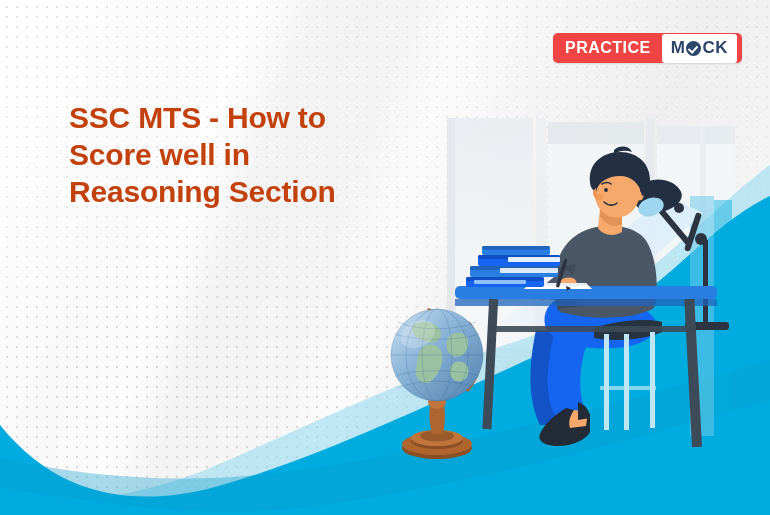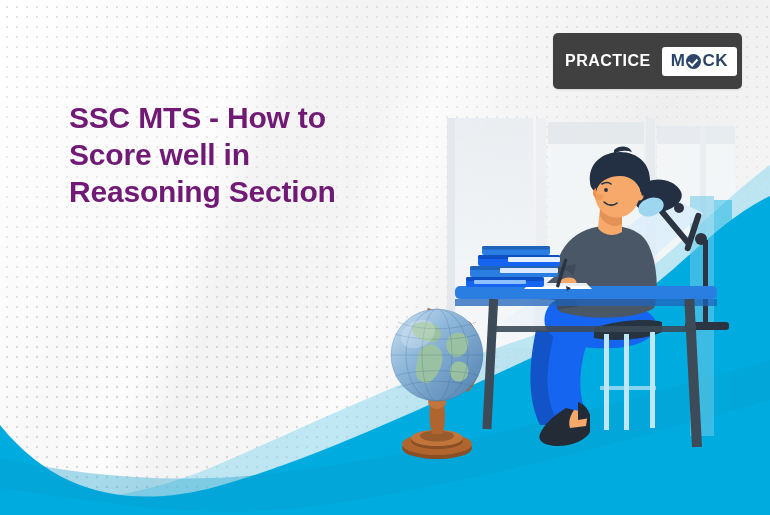--- a/index.html
+++ b/index.html
@@ -46,33 +46,33 @@
     background-image:radial-gradient(circle at center, #dcdcdc 1.15px, rgba(220,220,220,0) 1.45px);
     background-size:10px 10px;
     background-position:2px 2px;
     -webkit-mask-image:linear-gradient(180deg, rgba(0,0,0,.85) 0%, rgba(0,0,0,.45) 30%, rgba(0,0,0,0) 58%);
             mask-image:linear-gradient(180deg, rgba(0,0,0,.85) 0%, rgba(0,0,0,.45) 30%, rgba(0,0,0,0) 58%);
   }
 
   
   #headline{
     position:absolute;left:69px;top:99px;width:400px;
-    color:#701a75;
+    color:#c2410c;
     font-size:30px;
     font-weight:bold;
     line-height:37px;
     letter-spacing:-0.2px;
     white-space:pre-line;
   }
 
   
   #logo{
     position:absolute;left:553px;top:33px;
-    height:56px;
-    background:#404040;
+    height:30px;
+    background:#ef4444;
     border-radius:5px;
     display:flex;align-items:center;
     padding:0 0 0 12px;
     box-shadow:0 1px 2px rgba(0,0,0,.12);
   }
   #logo .word-practice{
     color:#ffffff;font-size:16px;font-weight:bold;letter-spacing:.5px;
     padding-right:11px;
   }
   #logo .mock-chip{

